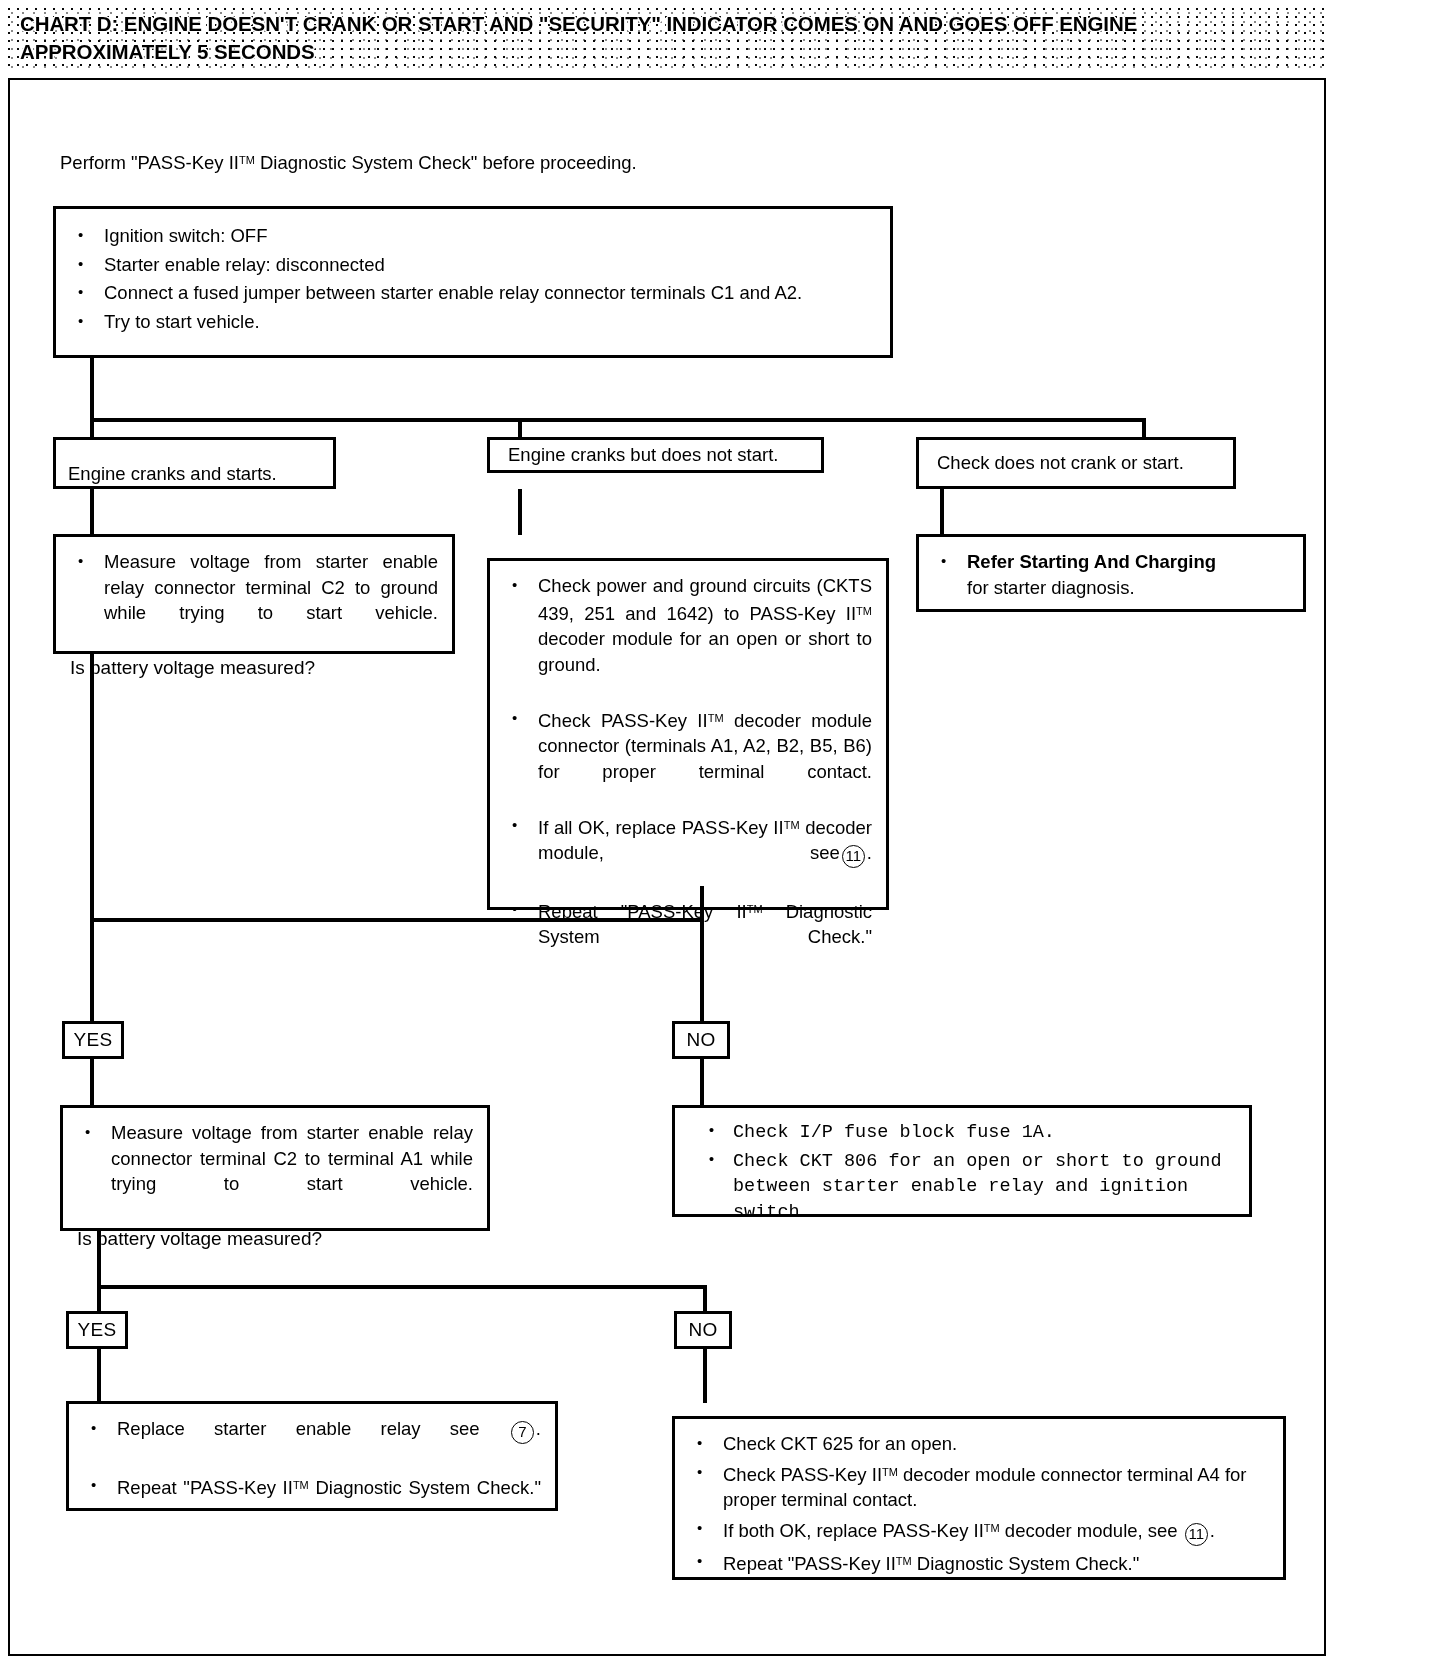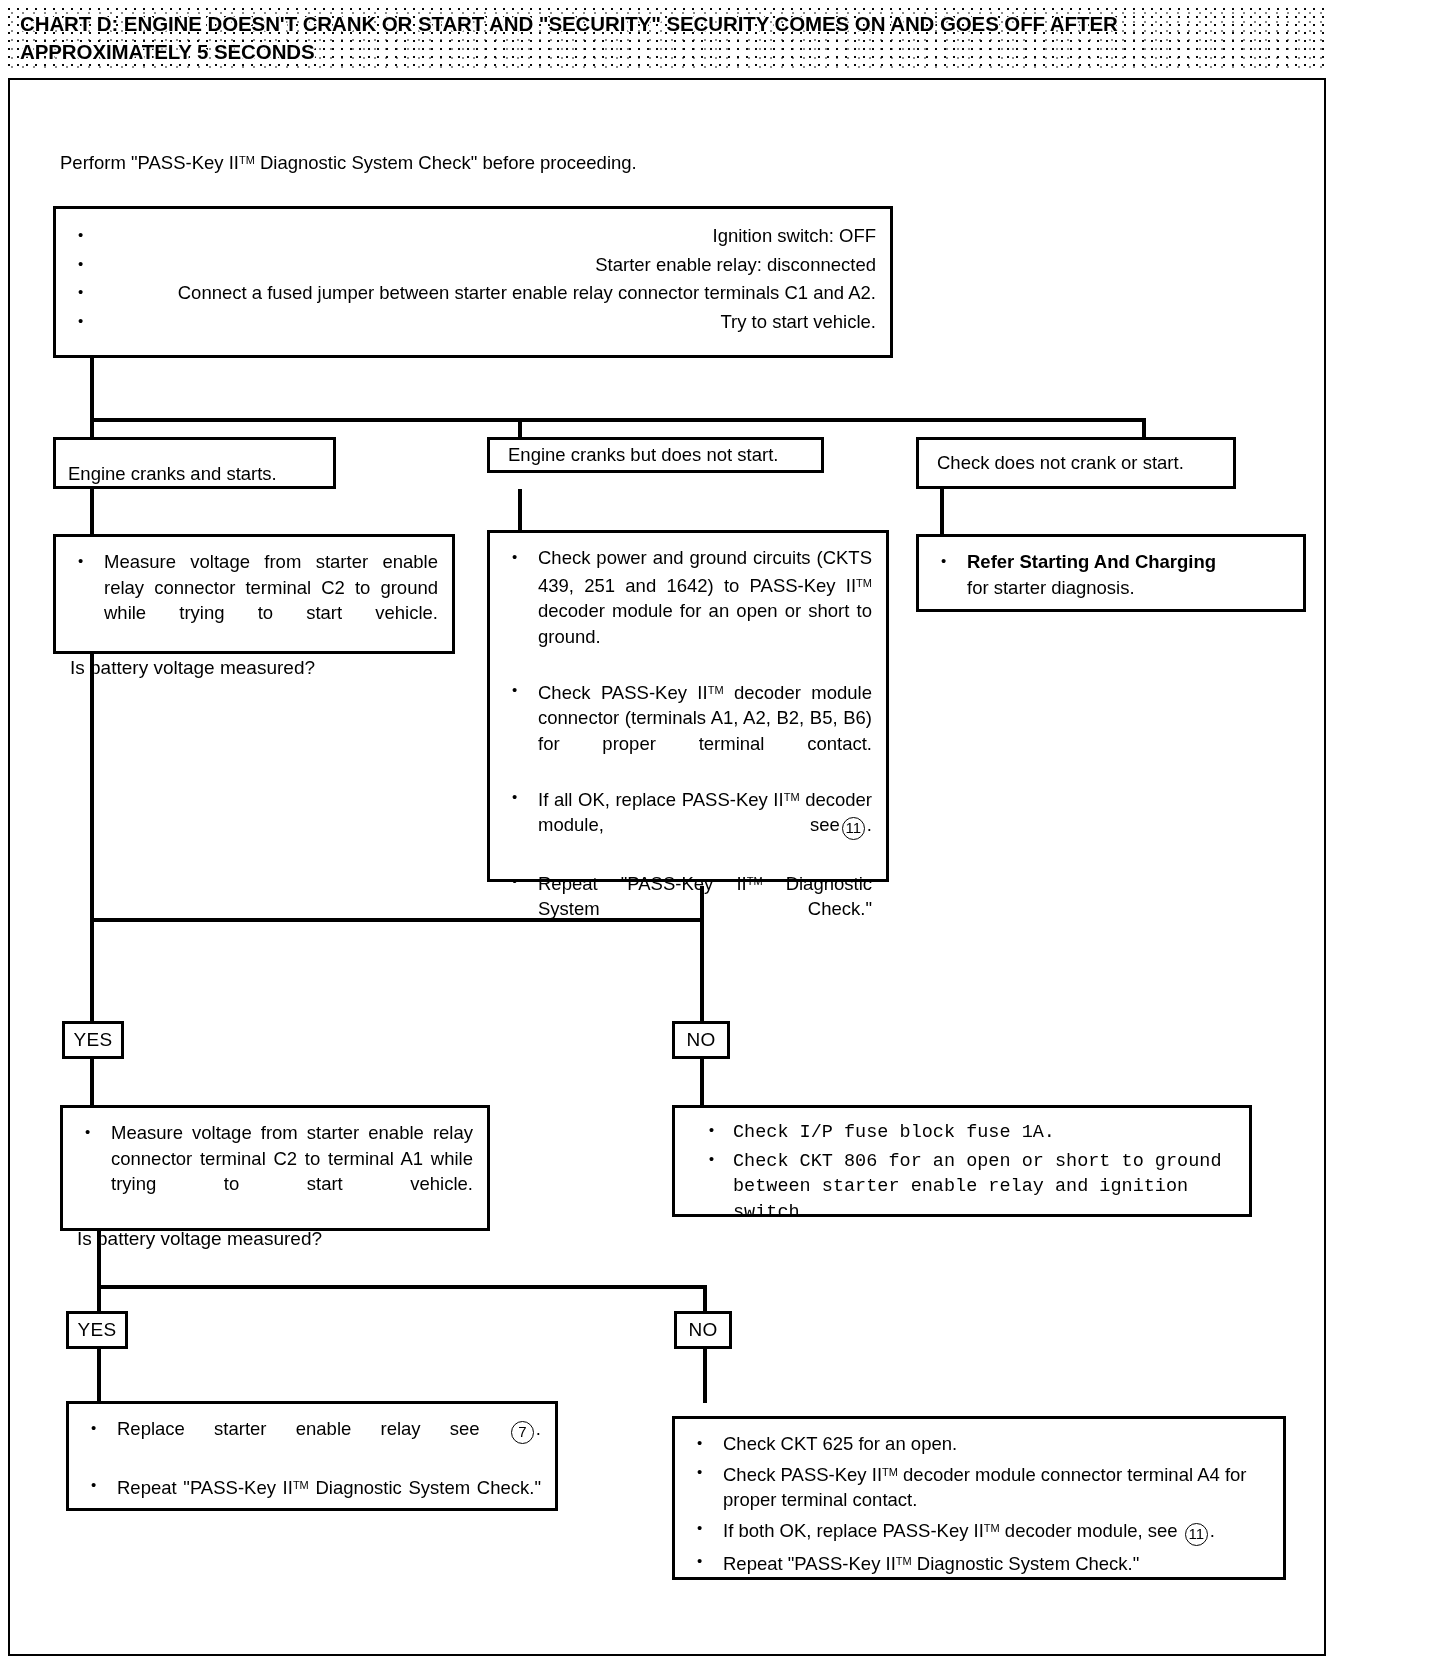--- a/index.html
+++ b/index.html
@@ -151,31 +151,31 @@
   }
   .plain { font-size: 18.5px; line-height: 25.5px; }
 </style>
 </head>
 <body>
 
 <div id="page">
 
   <div class="title-banner">
     <div class="title-text">
-      <span>CHART D:  ENGINE DOESN'T CRANK OR START AND "SECURITY" SECURITY COMES ON AND GOES OFF AFTER</span>
+      <span>CHART D:  ENGINE DOESN'T CRANK OR START AND "SECURITY" INDICATOR COMES ON AND GOES OFF ENGINE</span>
       <br>
       <span>APPROXIMATELY 5 SECONDS</span>
     </div>
   </div>
 
   <div class="page-frame"></div>
 
   <div class="intro" style="left:60px; top:148px;">Perform "PASS-Key II<span class="tm">TM</span> Diagnostic System Check" before proceeding.</div>
 
-  <div class="box" style="left:53px; top:206px; width:840px; height:152px;text-align:right;">
+  <div class="box" style="left:53px; top:206px; width:840px; height:152px;">
     <div class="pad">
       <ul class="blist">
         <li>Ignition switch:  OFF</li>
         <li>Starter enable relay:  disconnected</li>
         <li>Connect a fused jumper between starter enable relay connector terminals C1 and A2.</li>
         <li>Try to start vehicle.</li>
       </ul>
     </div>
   </div>
 
@@ -209,21 +209,21 @@
 
   <div class="box" style="left:53px; top:534px; width:402px; height:120px;">
     <div class="pad" style="padding:12px 14px 8px 14px;">
       <ul class="blist just">
         <li>Measure voltage from starter enable relay connector terminal C2 to ground while trying to start vehicle.</li>
       </ul>
       <div class="nowrapline">Is battery voltage measured?</div>
     </div>
   </div>
 
-  <div class="box" style="left:487px; top:530px; width:402px; height:352px;">
+  <div class="box" style="left:487px; top:558px; width:402px; height:352px;">
     <div class="pad" style="padding:12px 14px 8px 14px;">
       <ul class="blist just">
         <li>Check power and ground circuits (CKTS 439, 251 and 1642) to PASS-Key II<span class="tm">TM</span> decoder module for an open or short to ground.</li>
         <li>Check PASS-Key II<span class="tm">TM</span> decoder module connector (terminals A1, A2, B2, B5, B6) for proper terminal contact.</li>
         <li>If all OK, replace PASS-Key II<span class="tm">TM</span> decoder module, see<span class="circnum">11</span>.</li>
         <li>Repeat "PASS-Key II<span class="tm">TM</span> Diagnostic System Check."</li>
       </ul>
     </div>
   </div>
 

